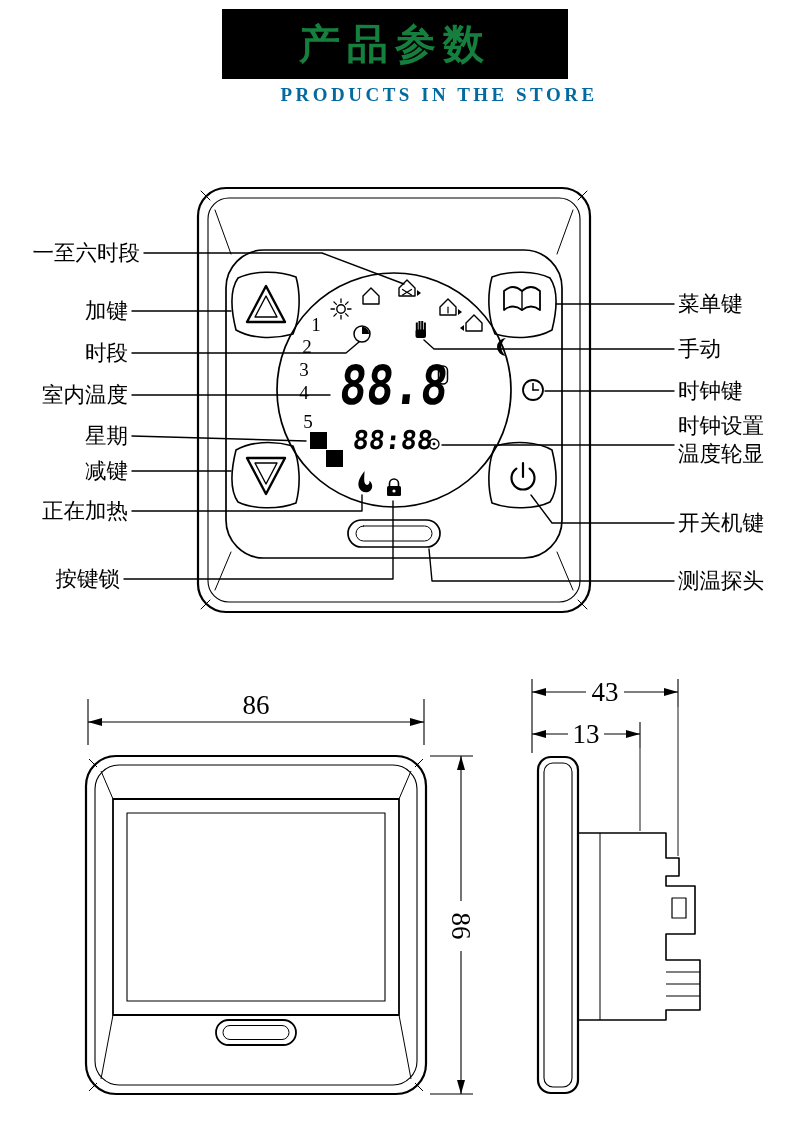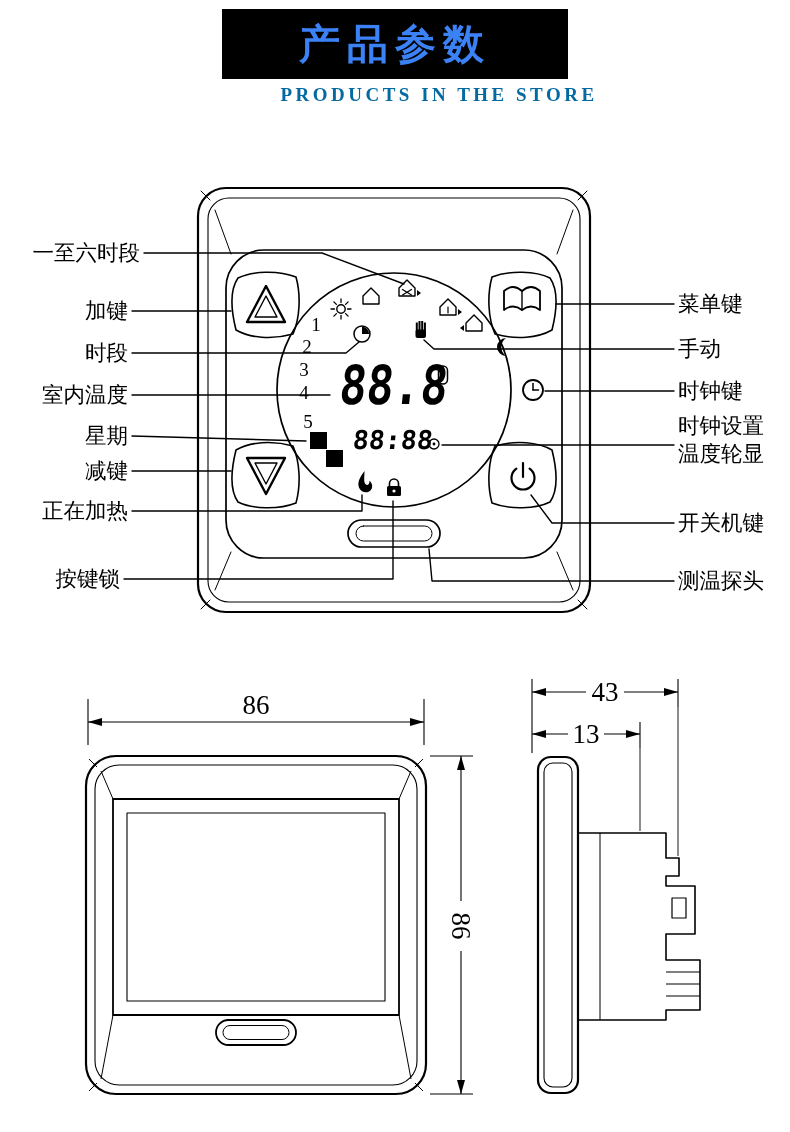--- a/index.html
+++ b/index.html
@@ -1,18 +1,18 @@
 <!DOCTYPE html>
 <html><head>
 <meta charset="utf-8">
 <style>
   html,body{margin:0;padding:0;background:#fff;}
   body{width:790px;height:1132px;position:relative;overflow:hidden;font-family:"DejaVu Sans",sans-serif;}
   .banner{position:absolute;left:222px;top:9px;width:346px;height:70px;background:#000;display:flex;align-items:center;justify-content:center;}
-  .banner-title{color:#3b82f6;font-size:41px;font-weight:bold;letter-spacing:7px;margin:0;font-family:"DejaVu Sans",sans-serif;}
+  .banner-title{color:#15803d;font-size:41px;font-weight:bold;letter-spacing:7px;margin:0;font-family:"DejaVu Sans",sans-serif;}
   .subtitle{position:absolute;left:0;top:84px;width:790px;text-align:center;font-family:"Liberation Serif",serif;font-size:19px;font-weight:bold;letter-spacing:3.5px;color:#0369a1;margin-left:44px;}
   svg.diagram{position:absolute;left:0;top:0;}
   svg text{fill:#000;}
   .lbl{font-size:21.5px;font-family:"DejaVu Sans",sans-serif;}
   .dim{font-family:"Liberation Serif",serif;font-size:27px;}
   .seg{font-family:"DejaVu Sans Mono",monospace;font-weight:bold;}
   .num{font-family:"Liberation Serif",serif;font-size:19px;}
 </style>
 </head>
 <body>

